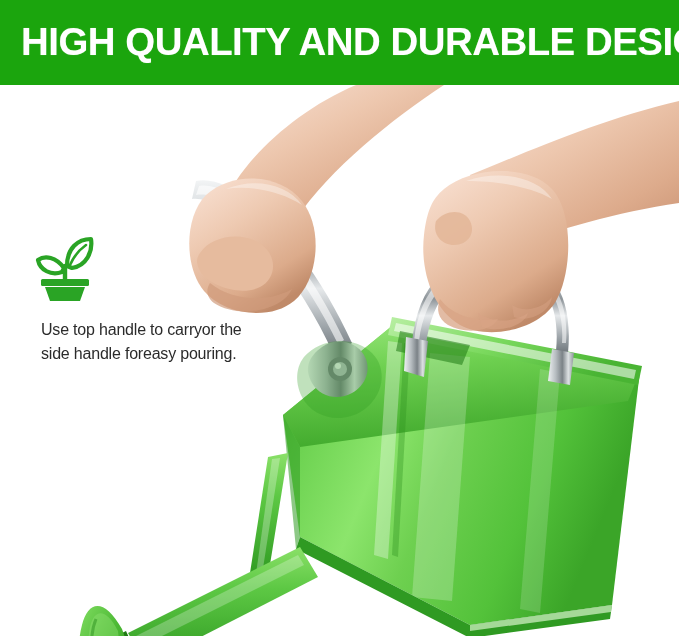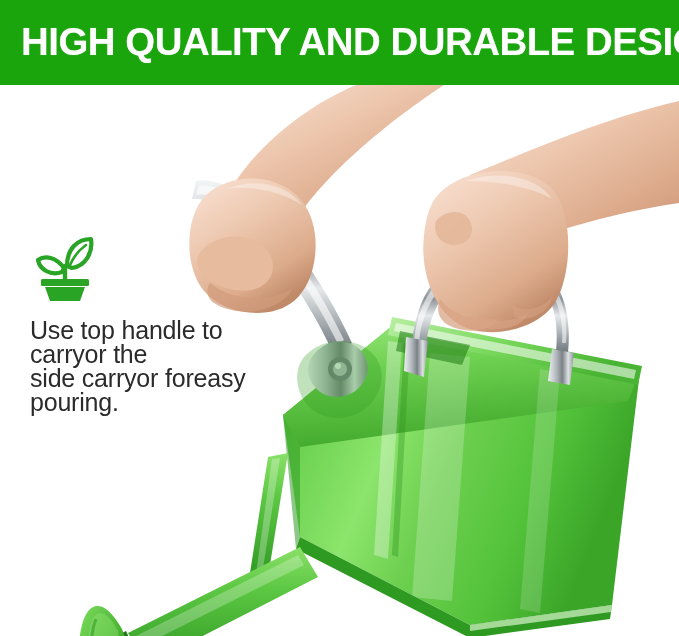--- a/index.html
+++ b/index.html
@@ -50,23 +50,23 @@
     top: 236px;
     width: 262px;
   }
   #plant-icon {
     display: block;
     width: 62px;
     height: 66px;
     margin-left: 6px;
   }
   #callout-text {
-    margin: 16px 0 0 2px;
+    margin: 16px 0 0 13px;
     font-family: "Liberation Sans", sans-serif;
-    font-size: 25px;
+    font-size: 16px;
     line-height: 24px;
     color: #2b2b2b;
     letter-spacing: -0.2px;
   }
 
   
   #photo {
     position: absolute;
     left: 0;
     top: 85px;
@@ -262,17 +262,17 @@
       <path d="M30,32 C22,21 11,19 4,24 C6,34 17,40 28,36 Z" fill="none" stroke="#2aa425" stroke-width="4.2" stroke-linejoin="round"></path>
 
       <path d="M31,44 L31,30" stroke="#2aa425" stroke-width="4.4" stroke-linecap="round" fill="none"></path>
 
       <rect x="7" y="43" width="48" height="7" rx="1.5" fill="#2aa425"></rect>
 
       <path d="M11,51 L51,51 L46,65 L16,65 Z" fill="#2aa425"></path>
     </svg>
     <div id="callout-text">
       <span>Use top handle to carryor the</span><br>
-      <span>side carryor foreasy pouring.</span>
+      <span>side handle foreasy pouring.</span>
     </div>
   </div>
 
 </div>
 
 </body></html>

